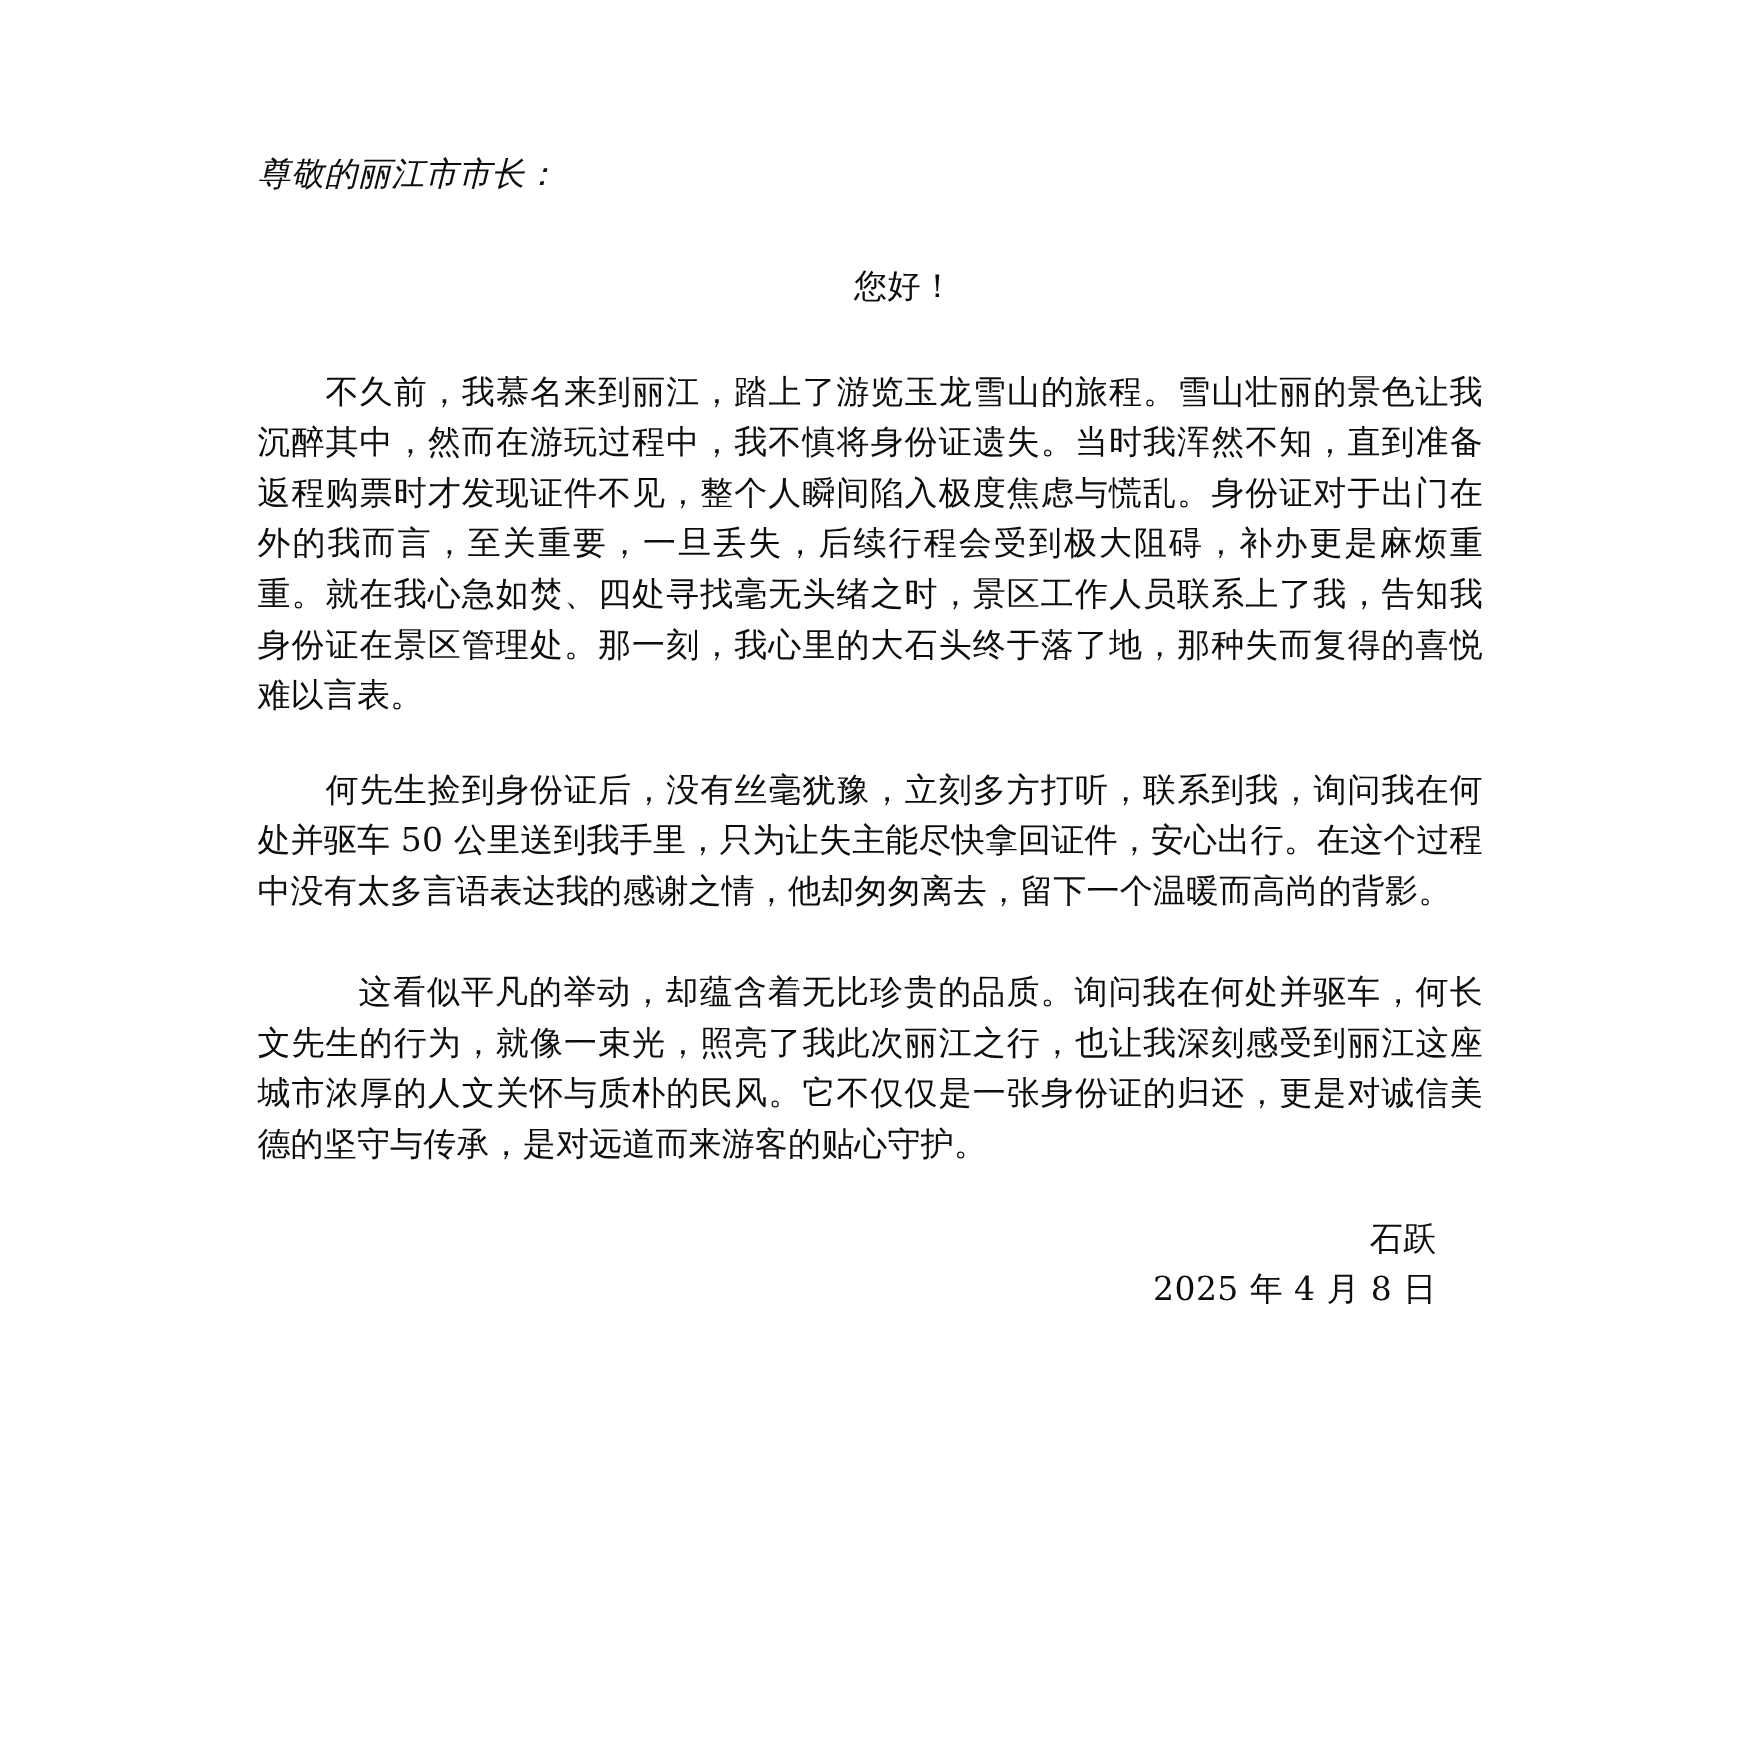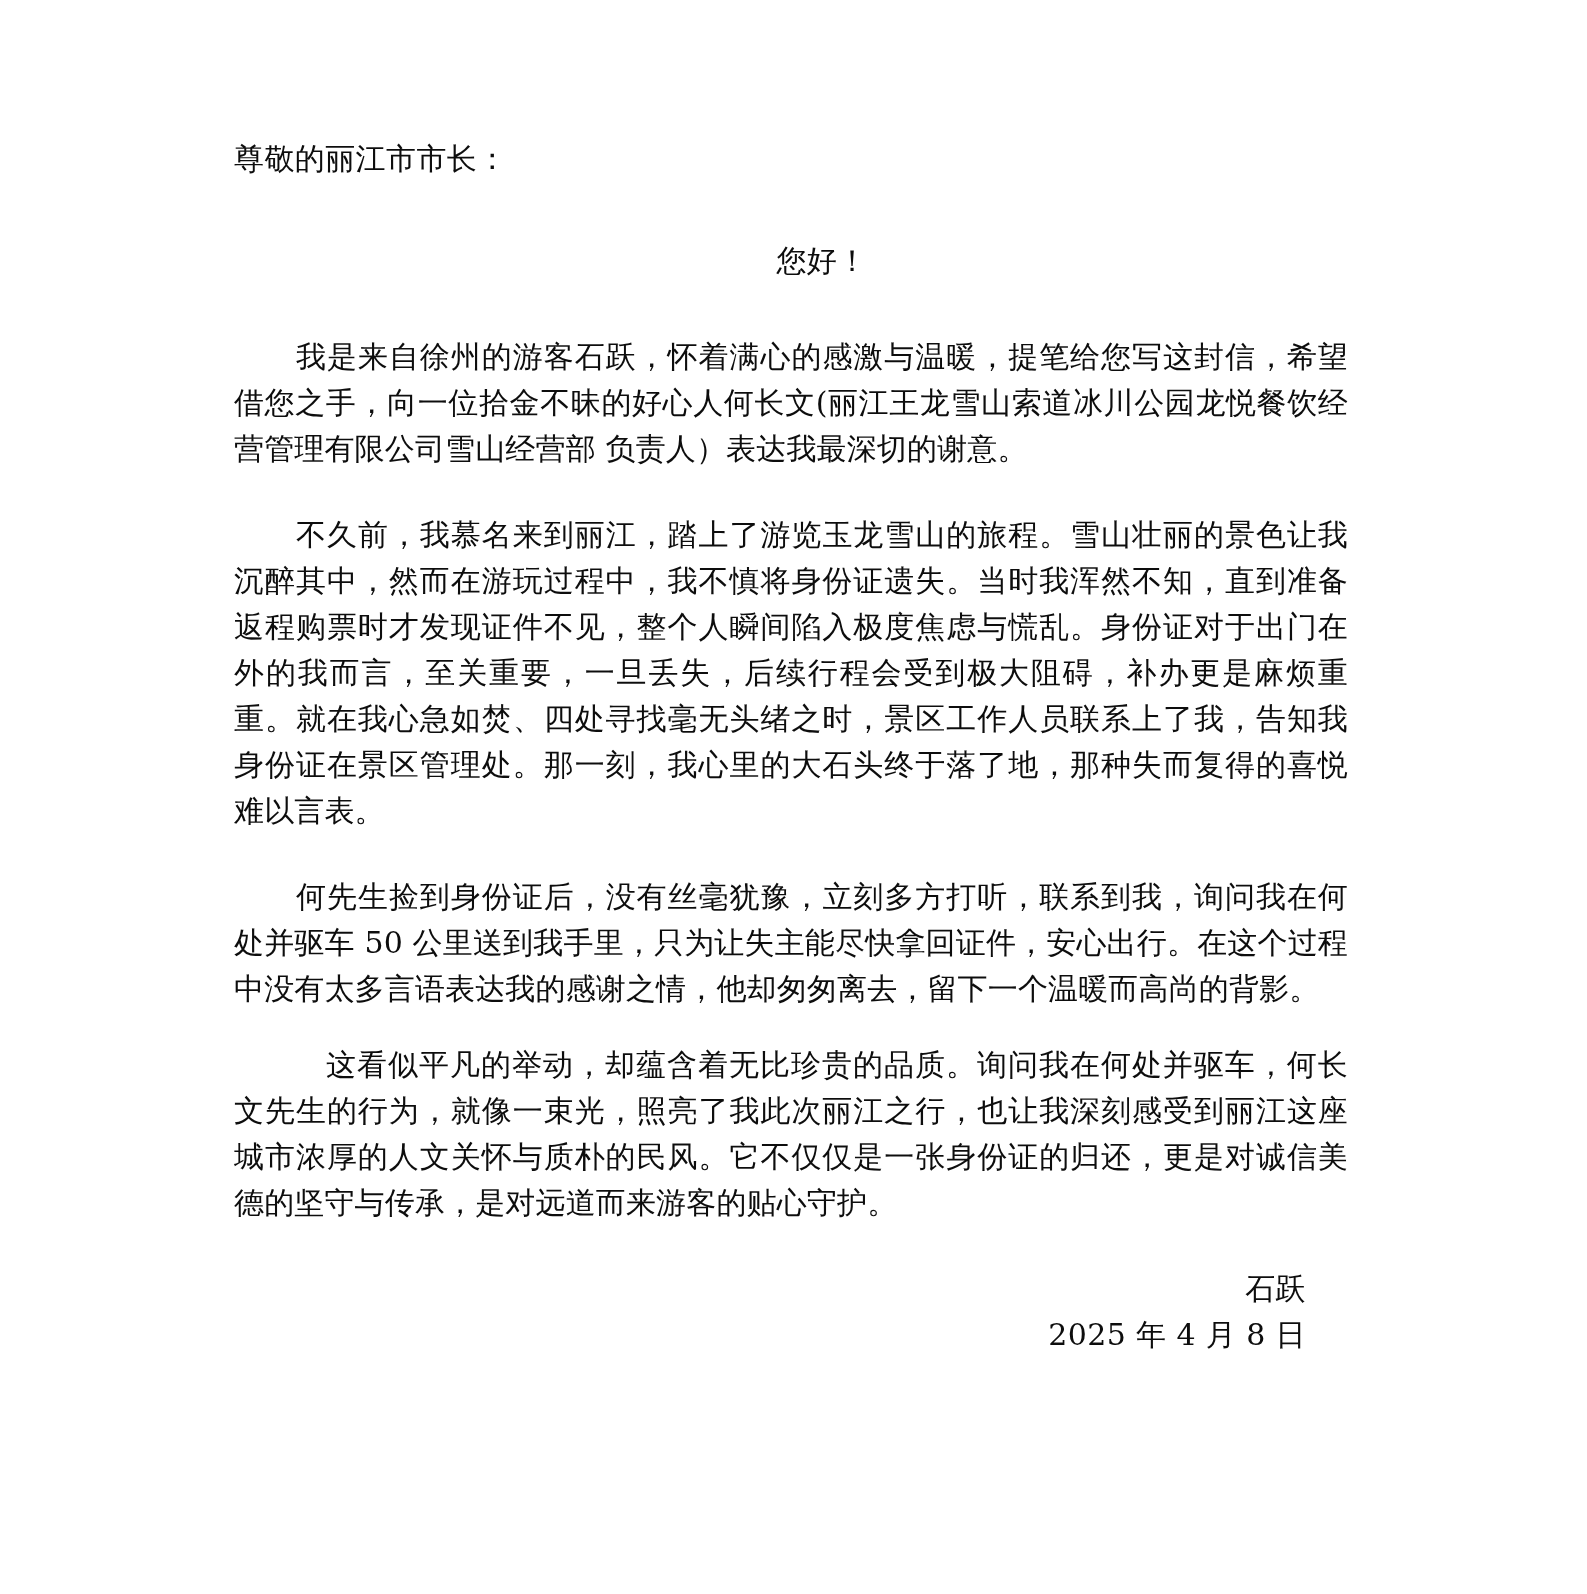--- a/index.html
+++ b/index.html
@@ -26,20 +26,21 @@
     width: 1114px;
   }
 
   .salutation {
     font-size: 30px;
     line-height: 46px;
     letter-spacing: 0.4px;
     color: #0d0d0d;
     margin: 0 0 56px 0;
     text-align: left;
+    font-style: italic;
   }
 
   .greeting {
     font-size: 30px;
     line-height: 46px;
     letter-spacing: 0.4px;
     color: #0d0d0d;
     margin: 0 0 50px 0;
     text-indent: 62px;
     text-align: center;
@@ -55,21 +56,21 @@
     text-align: justify;
     text-justify: inter-character;
     word-break: break-all;
   }
 
   .para.wide-indent {
     text-indent: 92px;
   }
 
   .para.tight-gap {
-    margin-bottom: 30px;
+    margin-bottom: 46px;
   }
 
   .signature-block {
     margin-top: 26px;
     text-align: right;
     padding-right: 42px;
   }
 
   .sign-name {
     font-size: 30px;
@@ -89,21 +90,20 @@
 </head>
 <body>
 
 <div class="page">
   <div class="letter-body">
 
     <p class="salutation">尊敬的丽江市市长：</p>
 
     <p class="greeting">您好！</p>
 
-    <p class="para">我是来自徐州的游客石跃，怀着满心的感激与温暖，提笔给您写这封信，希望借您之手，向一位拾金不昧的好心人何长文(丽江王龙雪山索道冰川公园龙悦餐饮经营管理有限公司雪山经营部 负责人）表达我最深切的谢意。</p>
 
     <p class="para">不久前，我慕名来到丽江，踏上了游览玉龙雪山的旅程。雪山壮丽的景色让我沉醉其中，然而在游玩过程中，我不慎将身份证遗失。当时我浑然不知，直到准备返程购票时才发现证件不见，整个人瞬间陷入极度焦虑与慌乱。身份证对于出门在外的我而言，至关重要，一旦丢失，后续行程会受到极大阻碍，补办更是麻烦重重。就在我心急如焚、四处寻找毫无头绪之时，景区工作人员联系上了我，告知我身份证在景区管理处。那一刻，我心里的大石头终于落了地，那种失而复得的喜悦难以言表。</p>
 
     <p class="para tight-gap">何先生捡到身份证后，没有丝毫犹豫，立刻多方打听，联系到我，询问我在何处并驱车 50 公里送到我手里，只为让失主能尽快拿回证件，安心出行。在这个过程中没有太多言语表达我的感谢之情，他却匆匆离去，留下一个温暖而高尚的背影。</p>
 
     <p class="para wide-indent">这看似平凡的举动，却蕴含着无比珍贵的品质。询问我在何处并驱车，何长文先生的行为，就像一束光，照亮了我此次丽江之行，也让我深刻感受到丽江这座城市浓厚的人文关怀与质朴的民风。它不仅仅是一张身份证的归还，更是对诚信美德的坚守与传承，是对远道而来游客的贴心守护。</p>
 
 
     <div class="signature-block">
       <div class="sign-name">石跃</div>

